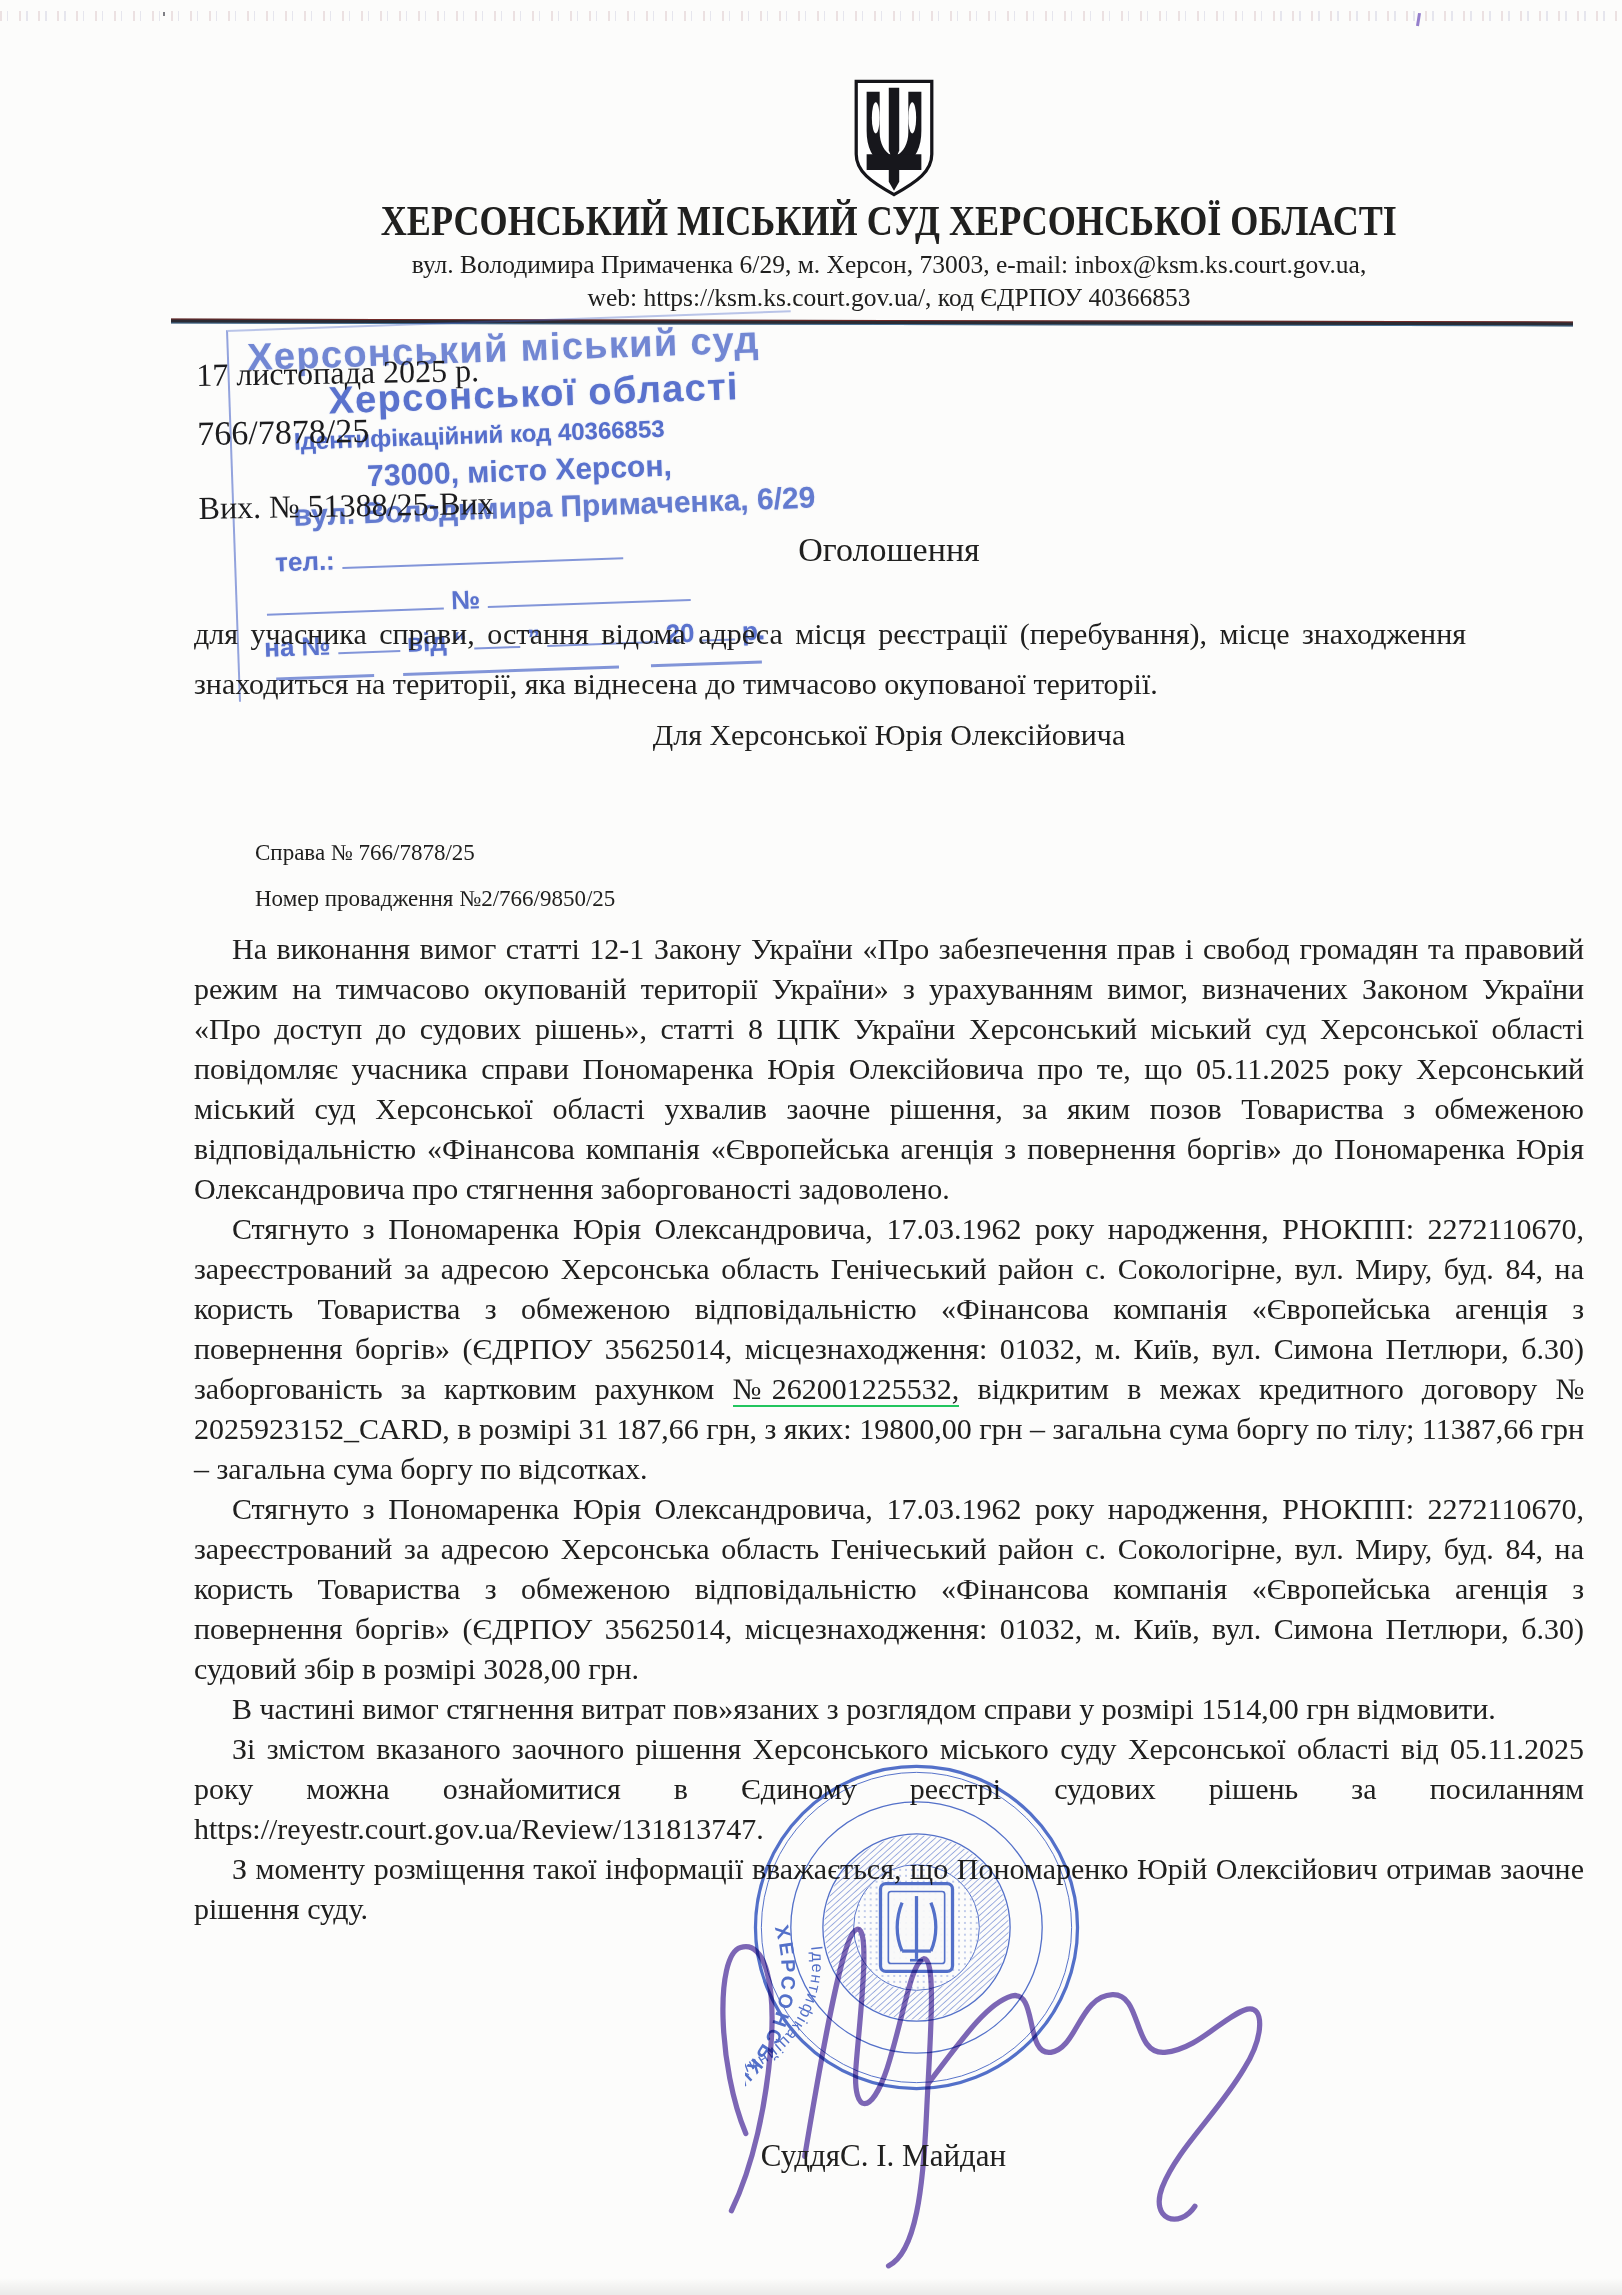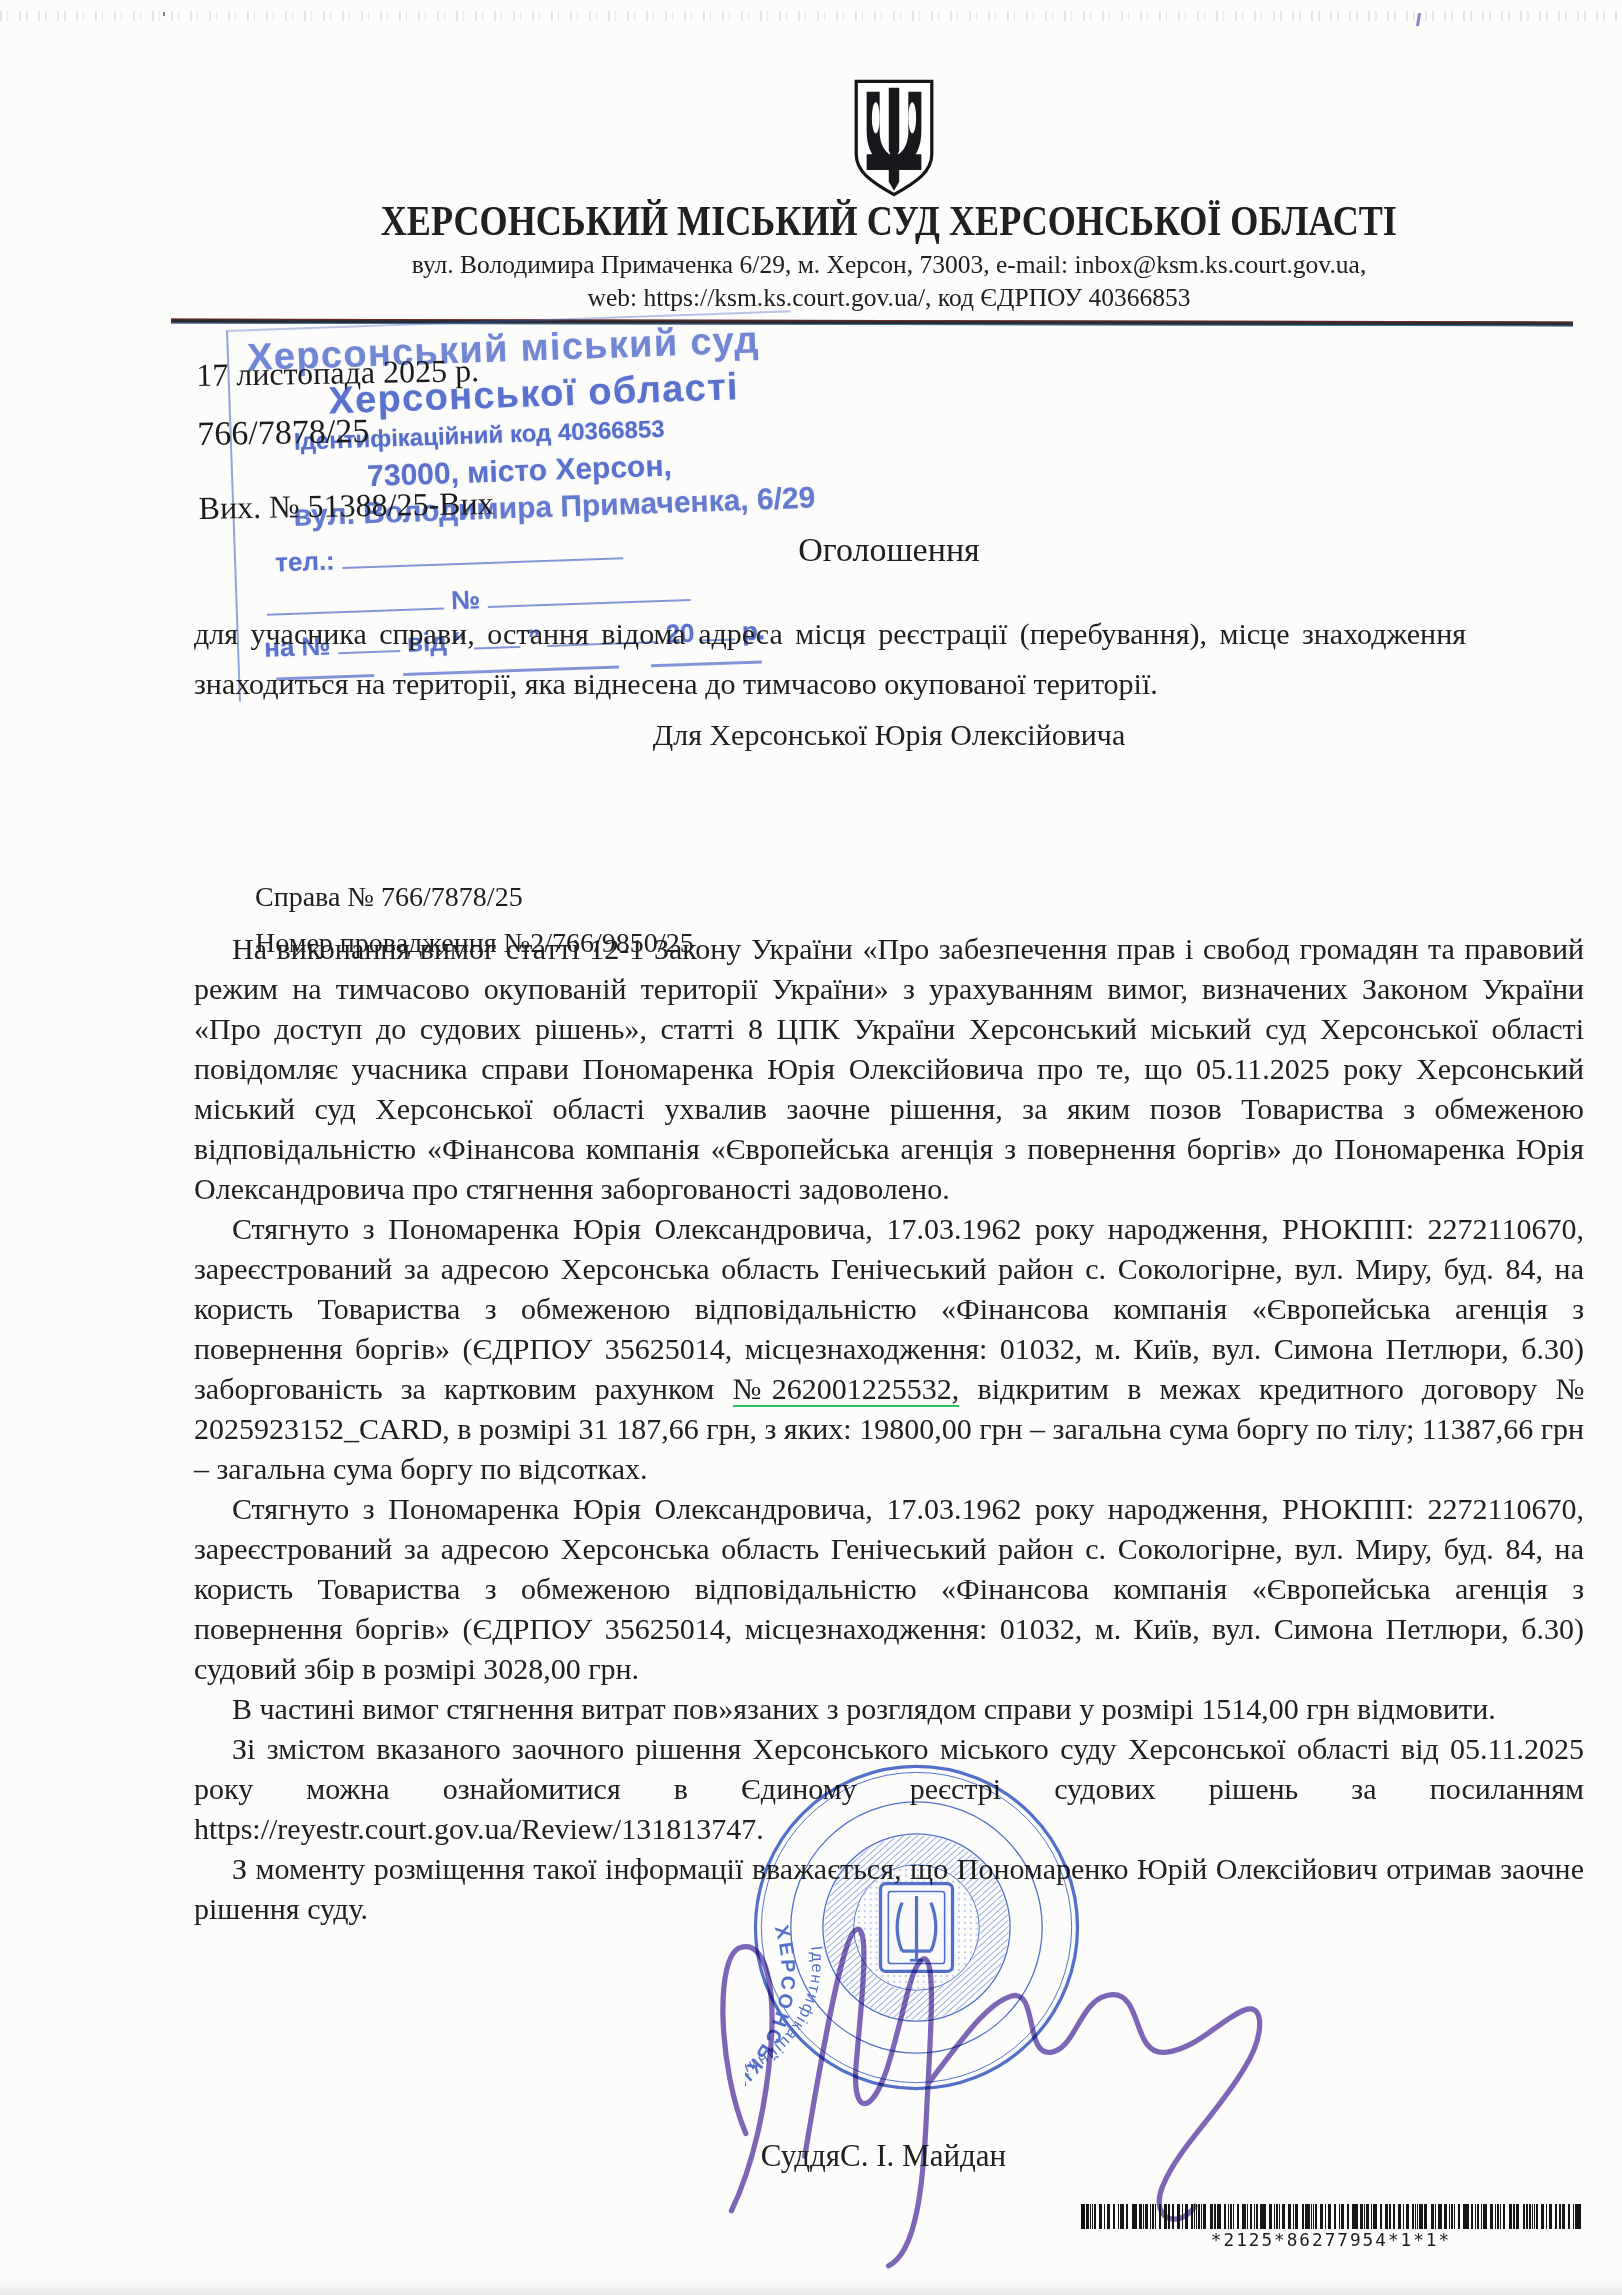--- a/index.html
+++ b/index.html
@@ -84,22 +84,22 @@
   }
   .intro{
     position:absolute;left:194px;top:609px;width:1272px;margin:0;
     font-size:30px;line-height:50px;text-align:justify;
   }
   .addressee{
     position:absolute;left:194px;top:718px;width:1390px;
     text-align:center;font-size:30px;
   }
   .caseblock{
-    position:absolute;left:255px;top:874px;
-    font-size:28px;line-height:46px;
+    position:absolute;left:255px;top:830px;
+    font-size:23px;line-height:46px;
   }
   .bodytext{
     position:absolute;left:194px;top:929px;width:1390px;
     font-size:30px;line-height:40px;text-align:justify;
   }
   .bodytext p{margin:0;text-indent:38px;}
   .acct{border-bottom:2px solid #22c55e;}
 
   
   .seal-svg{position:absolute;left:745px;top:1756px;mix-blend-mode:multiply;opacity:.92;}
@@ -252,19 +252,15 @@
       <path d="M250,465 C288,235 312,122 330,118 C352,113 333,262 328,332 C324,402 352,402 376,330 C401,252 412,168 432,163 C452,163 441,292 436,400 C431,512 420,612 378,632"></path>
       <path d="M440,352 C500,272 532,230 566,220 C606,209 586,312 626,306 C666,300 670,220 720,218 C766,216 750,310 800,306 C852,301 890,250 926,240 C952,234 952,282 921,331 C880,400 820,452 796,512 C777,562 822,577 846,541"></path>
     </g>
   </svg>
 
   <div class="footer">
     <span>Суддя</span>
     <span>С. І. Майдан</span>
   </div>
 
-  <div class="barcode">
-    <div class="bars"></div>
-    <div class="bc-label">*2125*86277954*1*1*</div>
-  </div>
 
 </div>
 
 
 </body></html>

